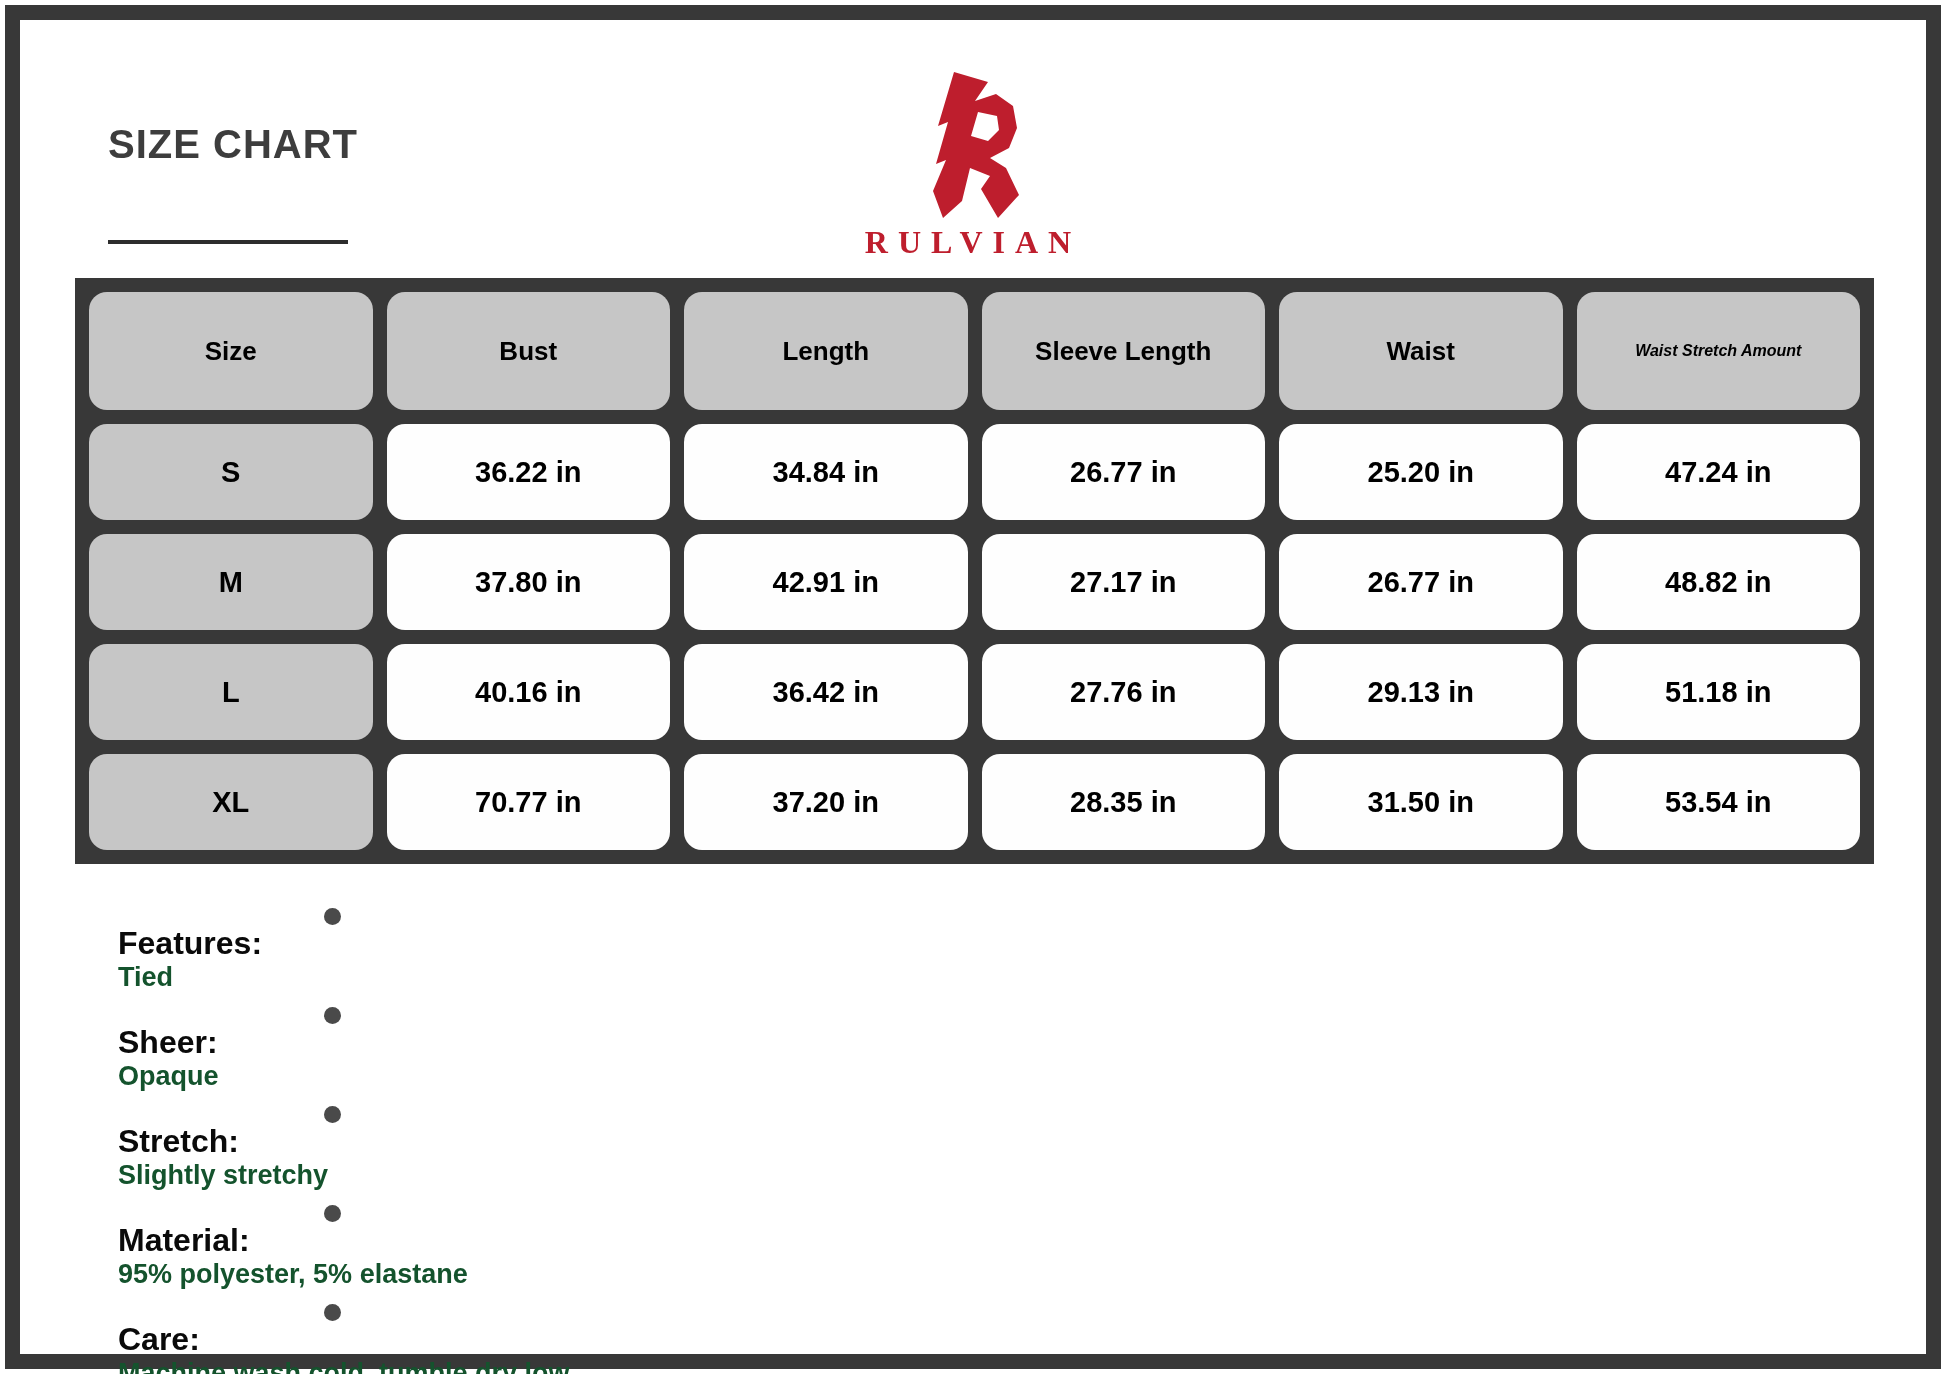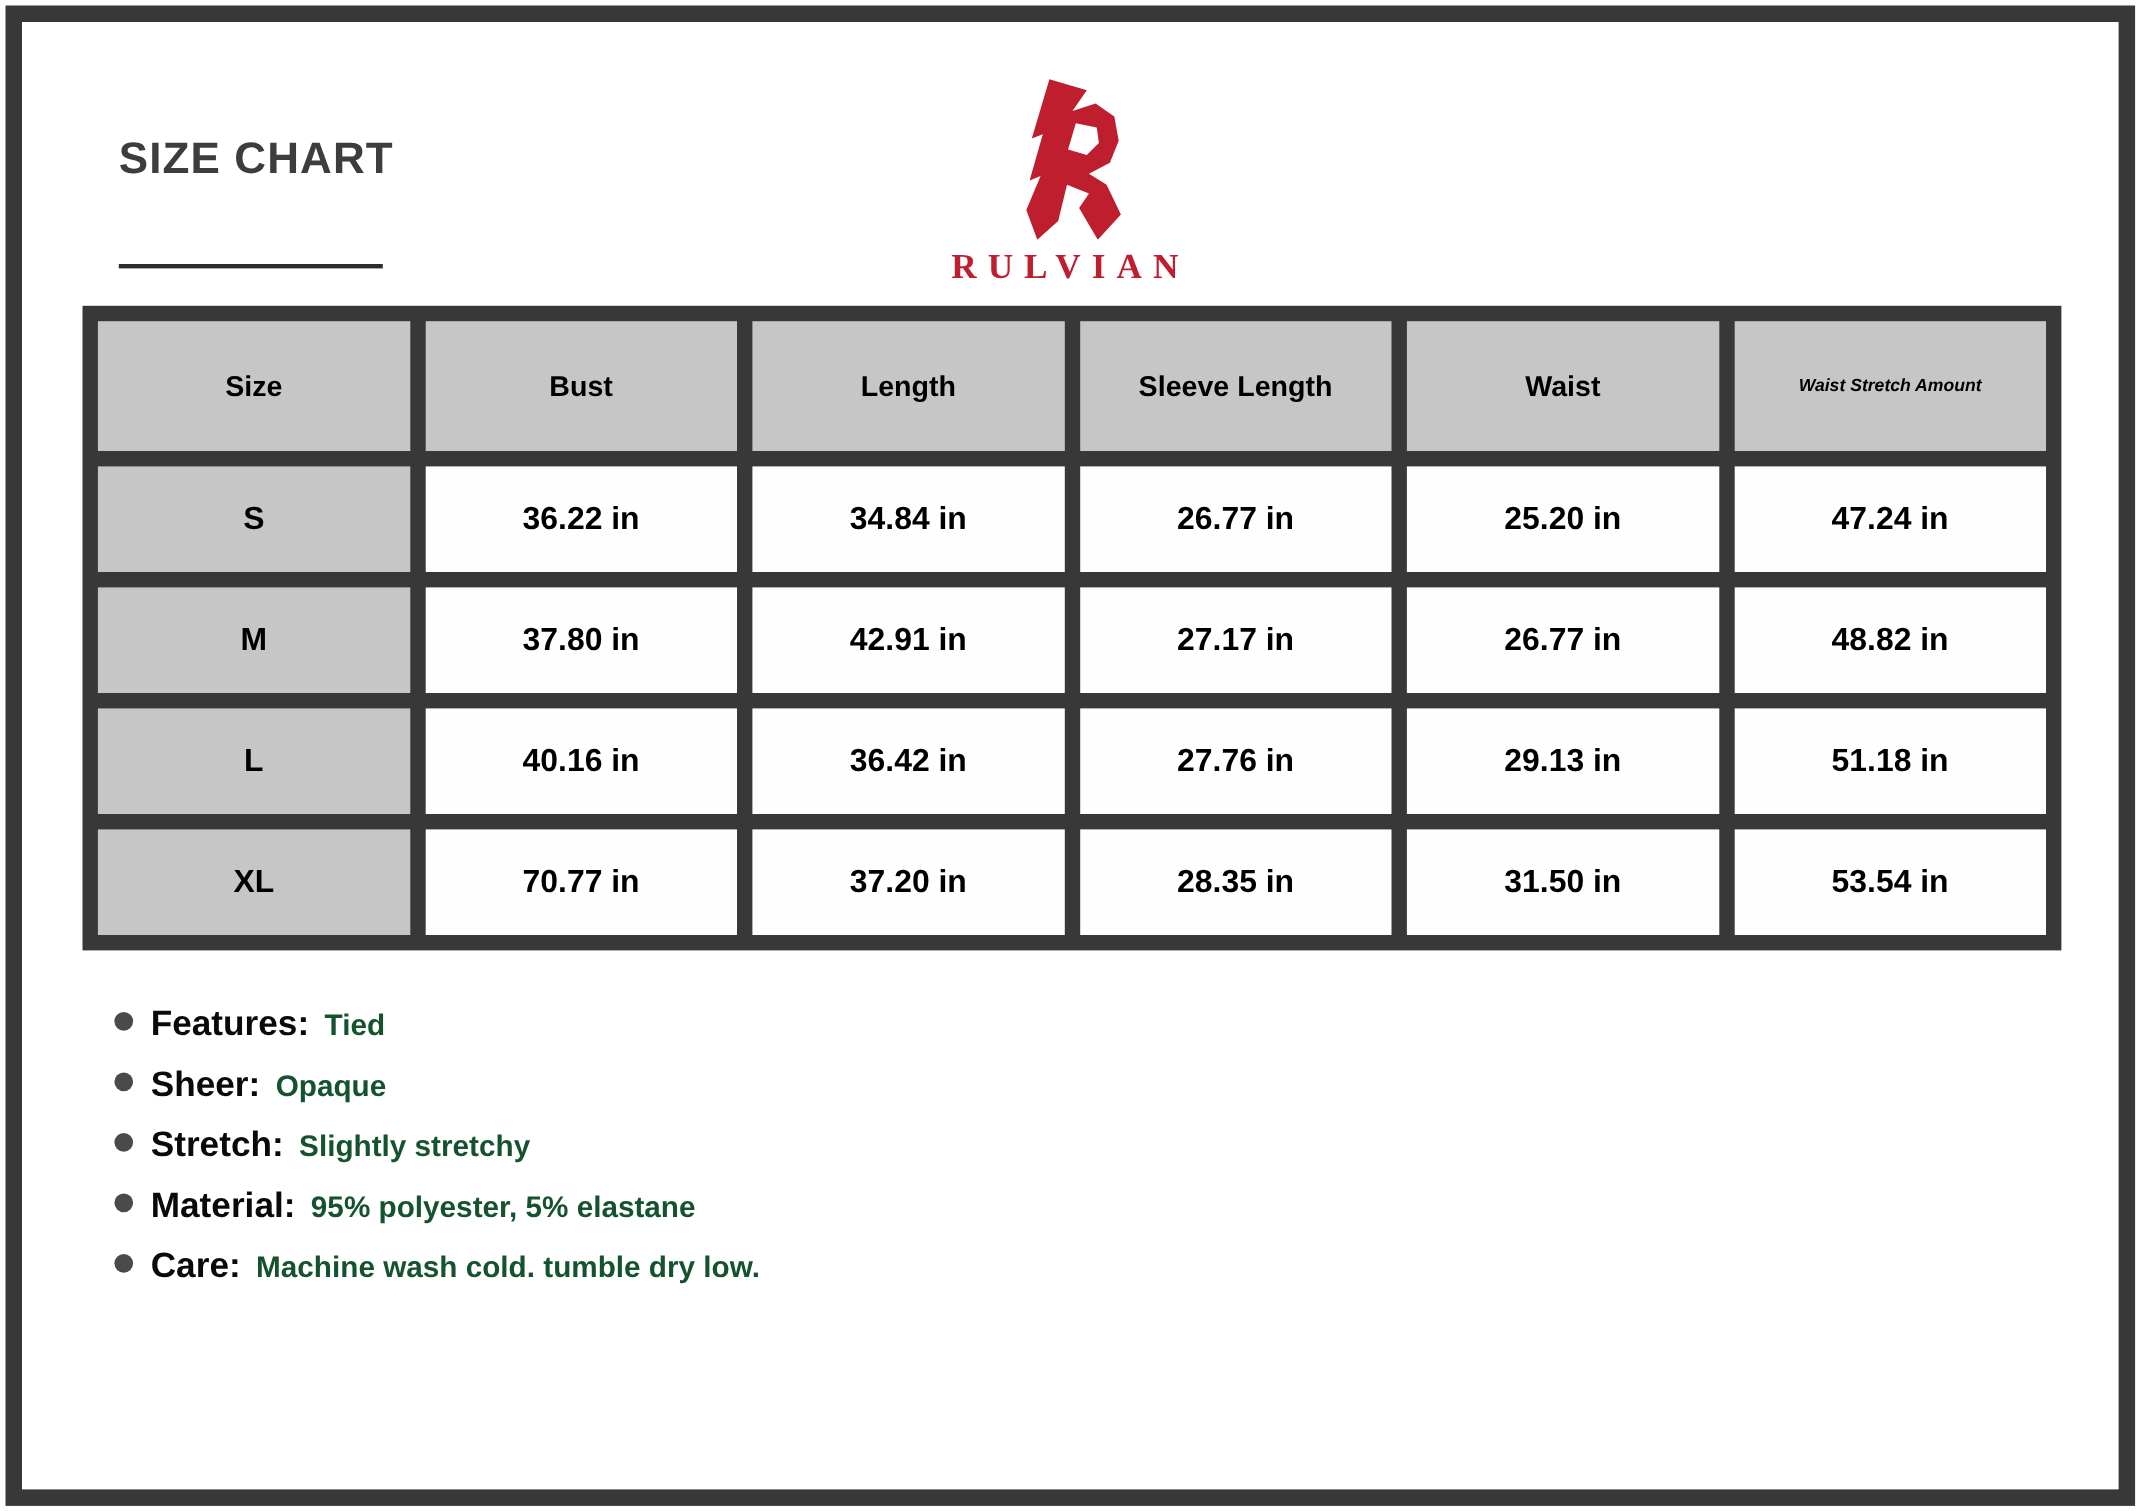--- a/index.html
+++ b/index.html
@@ -33,31 +33,31 @@
   
   .size-table{
     position:absolute;left:55px;right:52px;top:258px;
     background:#383838;padding:14px;
     display:grid;grid-template-columns:repeat(6,1fr);
     grid-template-rows:118px 96px 96px 96px 96px;
     gap:14px;box-sizing:border-box;
   }
   .cell{
     display:flex;align-items:center;justify-content:center;
-    text-align:center;font-weight:bold;color:#000;
+    text-align:center;font-weight:bold;color:#000;border-radius:18px;
   }
   .th{background:#c6c6c6;font-size:26px;}
   .th-small{font-size:16px;font-style:italic;}
   .size-cell{background:#c6c6c6;font-size:29px;}
   .val-cell{background:#fefefe;font-size:29px;text-align:right;}
   
   .details{
     position:absolute;left:84px;top:892px;list-style:none;margin:0;padding:0;
   }
-  .detail-item{display:flex;align-items:baseline;margin-bottom:18px;}
+  .detail-item{display:flex;align-items:baseline;margin-bottom:18px;flex-direction:column;}
   .bullet-dot{
     width:17px;height:17px;border-radius:50%;background:#4a4a4a;
     margin-right:16px;flex:0 0 auto;align-self:center;margin-top:-4px;
   }
   .detail-label{font-size:32px;font-weight:bold;color:#0a0a0a;}
   .detail-value{font-size:27px;font-weight:bold;color:#14532d;margin-left:14px;}
 </style>
 </head>
 <body>
 

